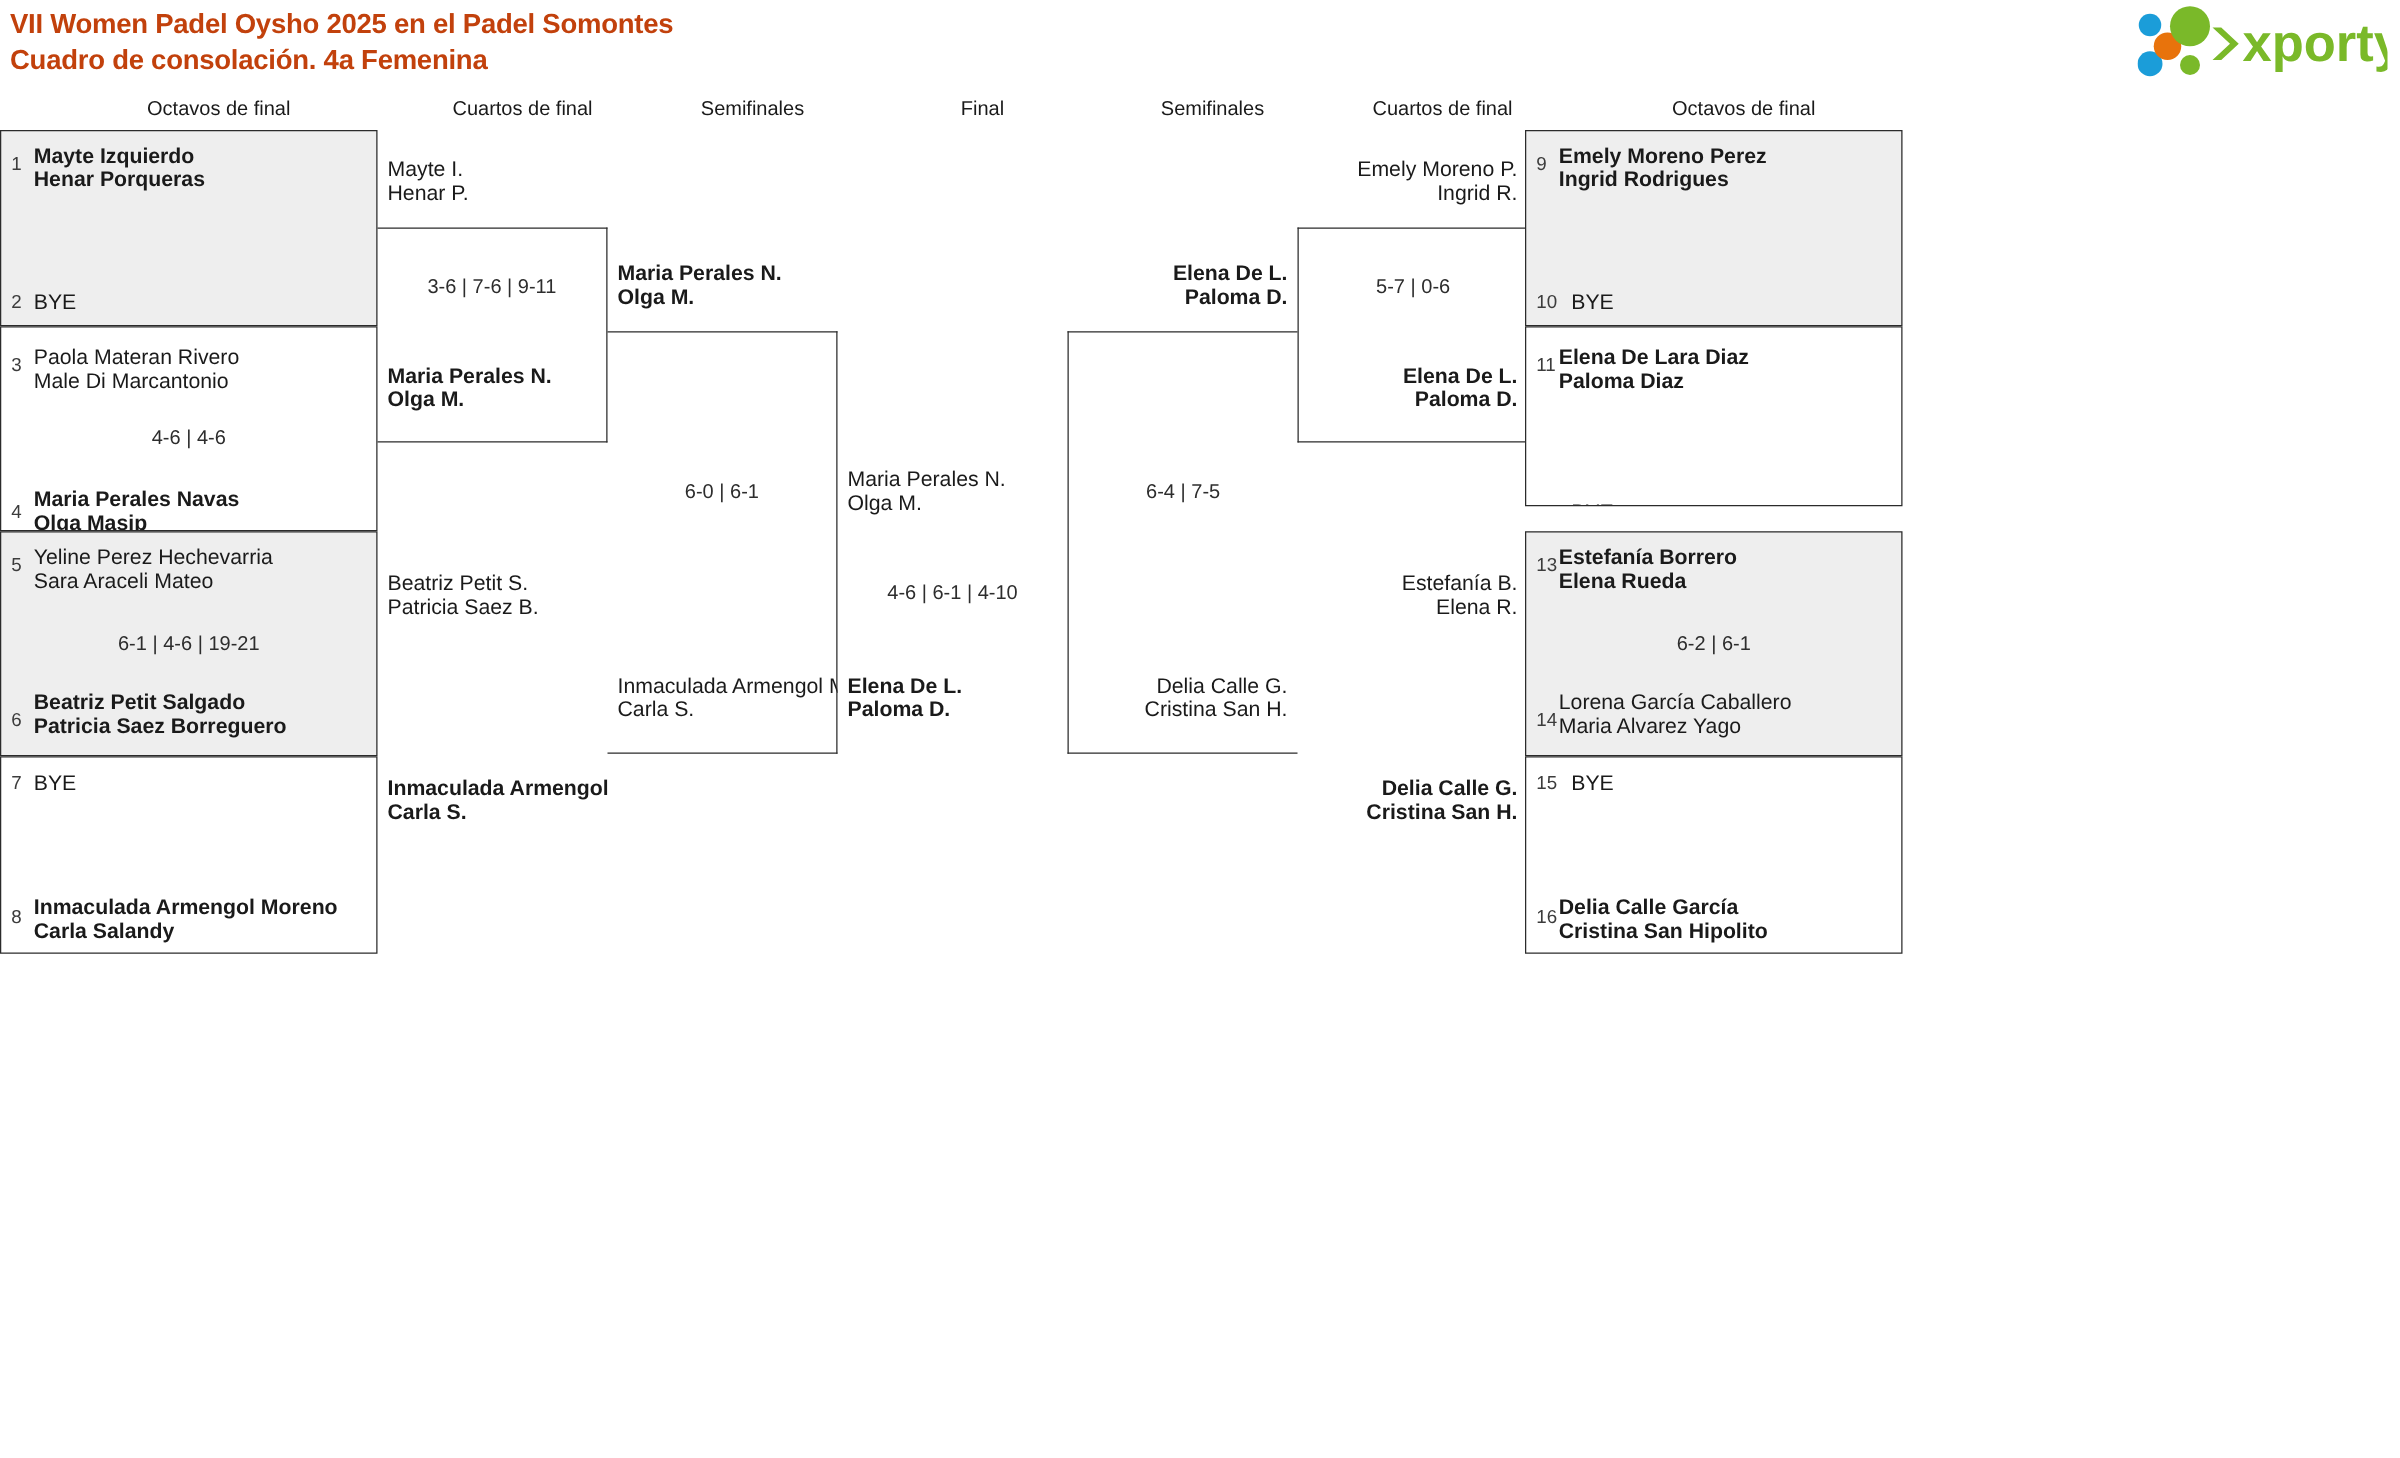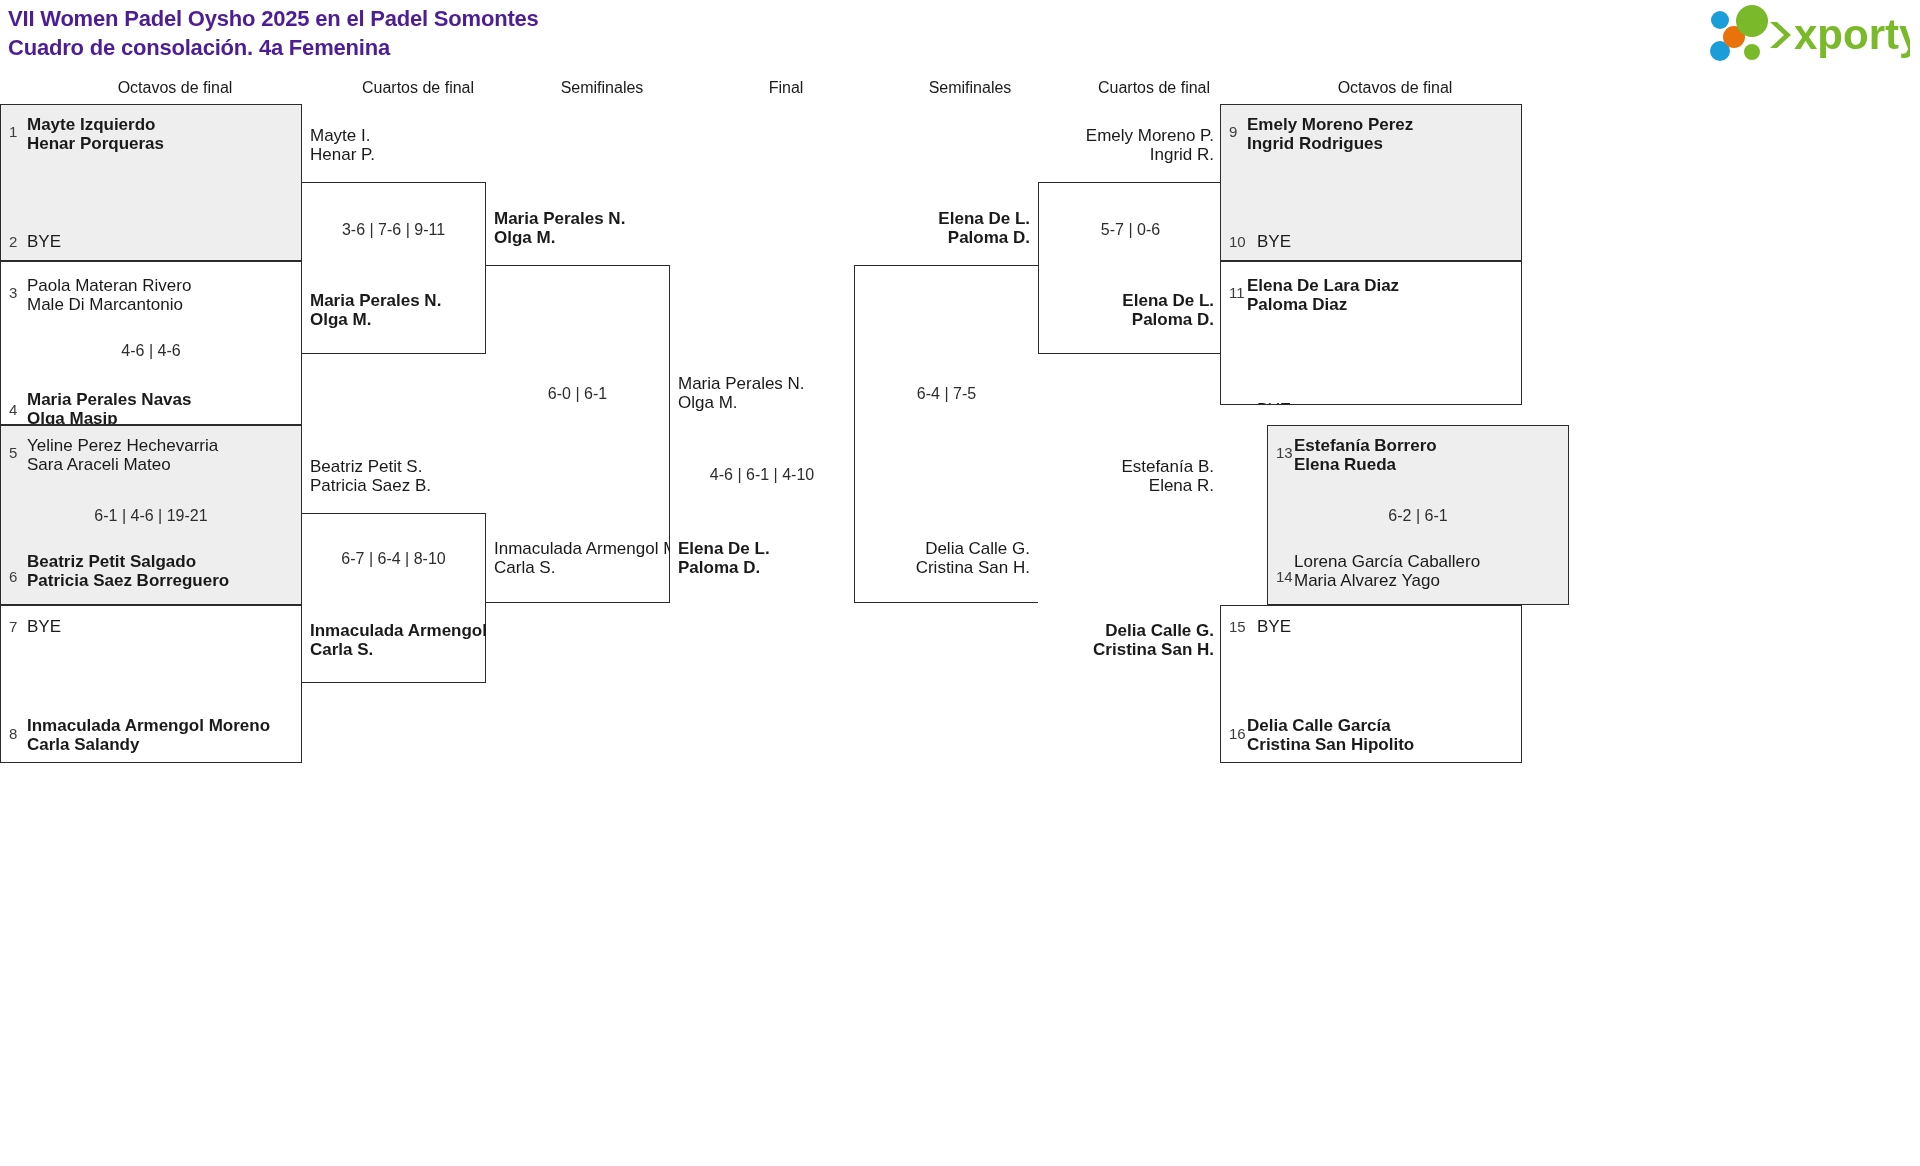--- a/index.html
+++ b/index.html
@@ -9,21 +9,21 @@
     font-family: "Liberation Sans", sans-serif;
     color: #1a1a1a;
     overflow: hidden;
   }
   #root { position: relative; width: 1920px; height: 1166px; }
 
   
   .title-block { position: absolute; left: 8px; top: 4px; }
   .title-line {
     font-size: 22px; font-weight: bold; line-height: 29px;
-    letter-spacing: -0.2px; color: #4c1d95; white-space: nowrap;
+    letter-spacing: -0.2px; color: #c2410c; white-space: nowrap;
   }
   .logo { position: absolute; right: 10px; top: 4px; width: 200px; height: 62px; }
   .logo svg { display: block; }
 
   
   .round-head {
     position: absolute; top: 78px; font-size: 16px; color: #1a1a1a;
     text-align: center; white-space: nowrap; line-height: 20px; padding-left: 48px;
   }
 
@@ -147,23 +147,20 @@
   <div class="connector no-left" style="left:302px;top:182px;width:184px;height:172px;">
     <div class="score center" style="left:0;right:0;top:37px;">3-6 | 7-6 | 9-11</div>
   </div>
 
   <div class="adv left win" style="left:310px;top:289px;">Maria Perales N.</div>
   <div class="adv left win" style="left:310px;top:308px;">Olga M.</div>
 
   <div class="adv left" style="left:310px;top:455px;">Beatriz Petit S.</div>
   <div class="adv left" style="left:310px;top:474px;">Patricia Saez B.</div>
 
-  <div class="connector no-left" style="left:302px;top:513px;width:184px;height:170px;">
-    <div class="score center" style="left:0;right:0;top:35px;">6-7 | 6-4 | 8-10</div>
-  </div>
 
   <div class="adv left win clip" style="left:310px;top:619px;width:176px;">Inmaculada Armengol M.</div>
   <div class="adv left win" style="left:310px;top:638px;">Carla S.</div>
 
   <div class="adv left win" style="left:494px;top:207px;">Maria Perales N.</div>
   <div class="adv left win" style="left:494px;top:226px;">Olga M.</div>
 
   <div class="connector no-left" style="left:486px;top:265px;width:184px;height:338px;">
     <div class="score center" style="left:0;right:0;top:118px;">6-0 | 6-1</div>
   </div>
@@ -215,21 +212,21 @@
   </div>
 
   <div class="slot" style="left:1220px;top:261px;width:302px;height:144px;">
     <div class="seed left" style="top:22px;">11</div>
     <div class="player left win" style="top:12px;">Elena De Lara Diaz</div>
     <div class="player left win" style="top:31px;">Paloma Diaz</div>
     <div class="seed left" style="top:139px;">12</div>
     <div class="player left bye" style="top:136px;left:36px;">BYE</div>
   </div>
 
-  <div class="slot shaded" style="left:1220px;top:425px;width:302px;height:180px;margin-left:47px;">
+  <div class="slot shaded" style="left:1220px;top:425px;width:302px;height:180px;">
     <div class="seed left" style="top:18px;">13</div>
     <div class="player left win" style="top:8px;">Estefanía Borrero</div>
     <div class="player left win" style="top:27px;">Elena Rueda</div>
     <div class="score center" style="left:0;right:0;top:80px;">6-2 | 6-1</div>
     <div class="seed left" style="top:142px;">14</div>
     <div class="player left" style="top:124px;">Lorena García Caballero</div>
     <div class="player left" style="top:143px;">Maria Alvarez Yago</div>
   </div>
 
   <div class="slot" style="left:1220px;top:605px;width:302px;height:158px;">

